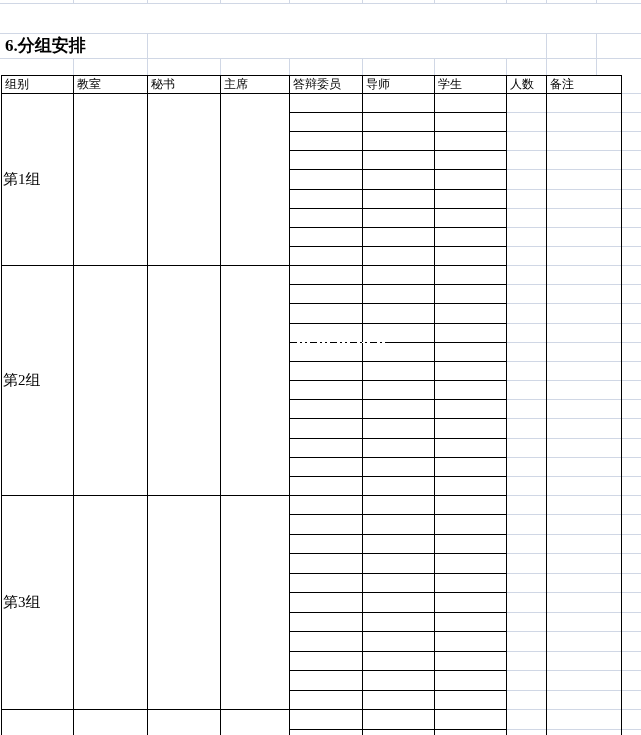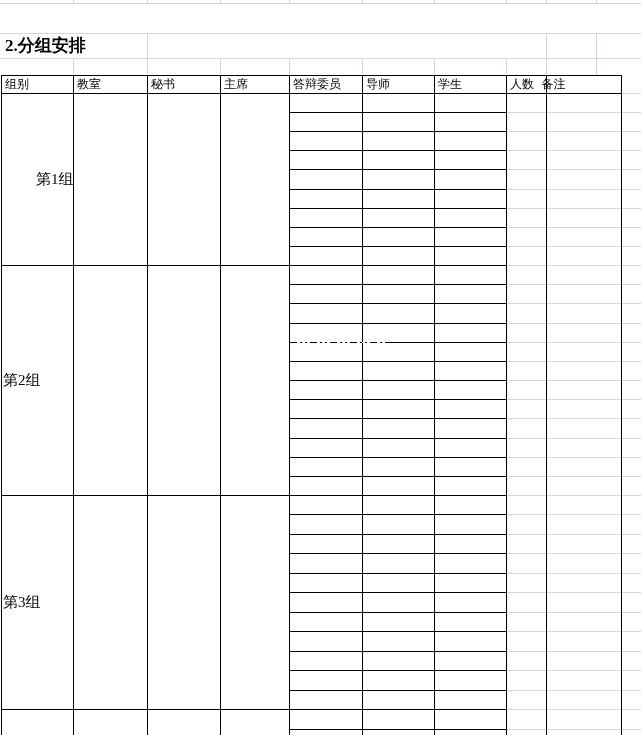--- a/index.html
+++ b/index.html
@@ -57,21 +57,21 @@
     background:repeating-linear-gradient(to right,
       #000 0 7px, transparent 7px 10px,
       #000 10px 12px, transparent 12px 15px,
       #000 15px 17px, transparent 17px 20px);
   }
 </style>
 </head>
 <body>
 
 <div id="sheet">
-  <div id="section-heading">2.分组安排</div>
+  <div id="section-heading">6.分组安排</div>
   <div id="worksheet-grid" class="abs" style="left:0;top:0;width:641px;height:735px;">
       <div class="hline" style="left: 0px; top: 3px; width: 641px; background: rgb(208, 215, 229);"></div>
       <div class="hline" style="left: 0px; top: 33px; width: 641px; background: rgb(208, 215, 229);"></div>
       <div class="hline" style="left: 0px; top: 58px; width: 641px; background: rgb(208, 215, 229);"></div>
       <div class="vline" style="left: 73px; top: 0px; height: 3px; background: rgb(208, 215, 229);"></div>
       <div class="vline" style="left: 147px; top: 0px; height: 3px; background: rgb(208, 215, 229);"></div>
       <div class="vline" style="left: 220px; top: 0px; height: 3px; background: rgb(208, 215, 229);"></div>
       <div class="vline" style="left: 289px; top: 0px; height: 3px; background: rgb(208, 215, 229);"></div>
       <div class="vline" style="left: 362px; top: 0px; height: 3px; background: rgb(208, 215, 229);"></div>
       <div class="vline" style="left: 434px; top: 0px; height: 3px; background: rgb(208, 215, 229);"></div>
@@ -172,18 +172,18 @@
       <div class="hline" style="left: 290px; top: 342px; width: 95px; background: rgb(255, 255, 255);"></div>
       <div class="page-break-dash" style="left: 290px; top: 342px; width: 95px;"></div>
       <div class="header-cell" style="left: 2px; width: 71px;">组别</div>
       <div class="header-cell" style="left: 74px; width: 73px;">教室</div>
       <div class="header-cell" style="left: 148px; width: 72px;">秘书</div>
       <div class="header-cell" style="left: 221px; width: 68px;">主席</div>
       <div class="header-cell" style="left: 290px; width: 72px;">答辩委员</div>
       <div class="header-cell" style="left: 363px; width: 71px;">导师</div>
       <div class="header-cell" style="left: 435px; width: 71px;">学生</div>
       <div class="header-cell" style="left: 507px; width: 39px;">人数</div>
-      <div class="header-cell" style="left: 515px; width: 74px; text-align: center;">备注</div>
-      <div class="group-label" style="top: 170px; margin-left: 33px;">第1组</div>
+      <div class="header-cell" style="left: 547px; width: 74px;">备注</div>
+      <div class="group-label" style="top: 170px;">第1组</div>
       <div class="group-label" style="top: 371px;">第2组</div>
       <div class="group-label" style="top: 593px;">第3组</div>
     </div>
 </div>
 
 </body></html>

